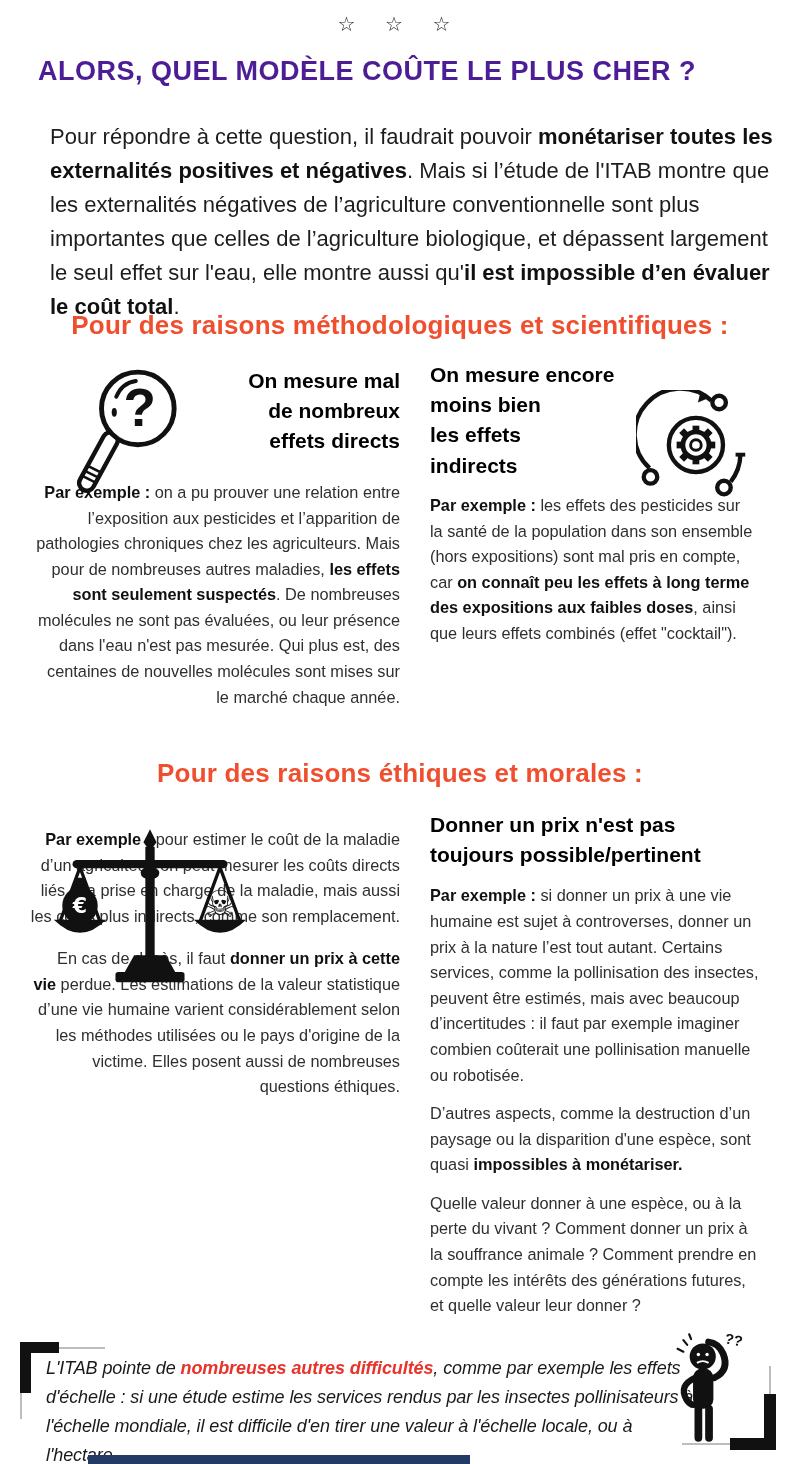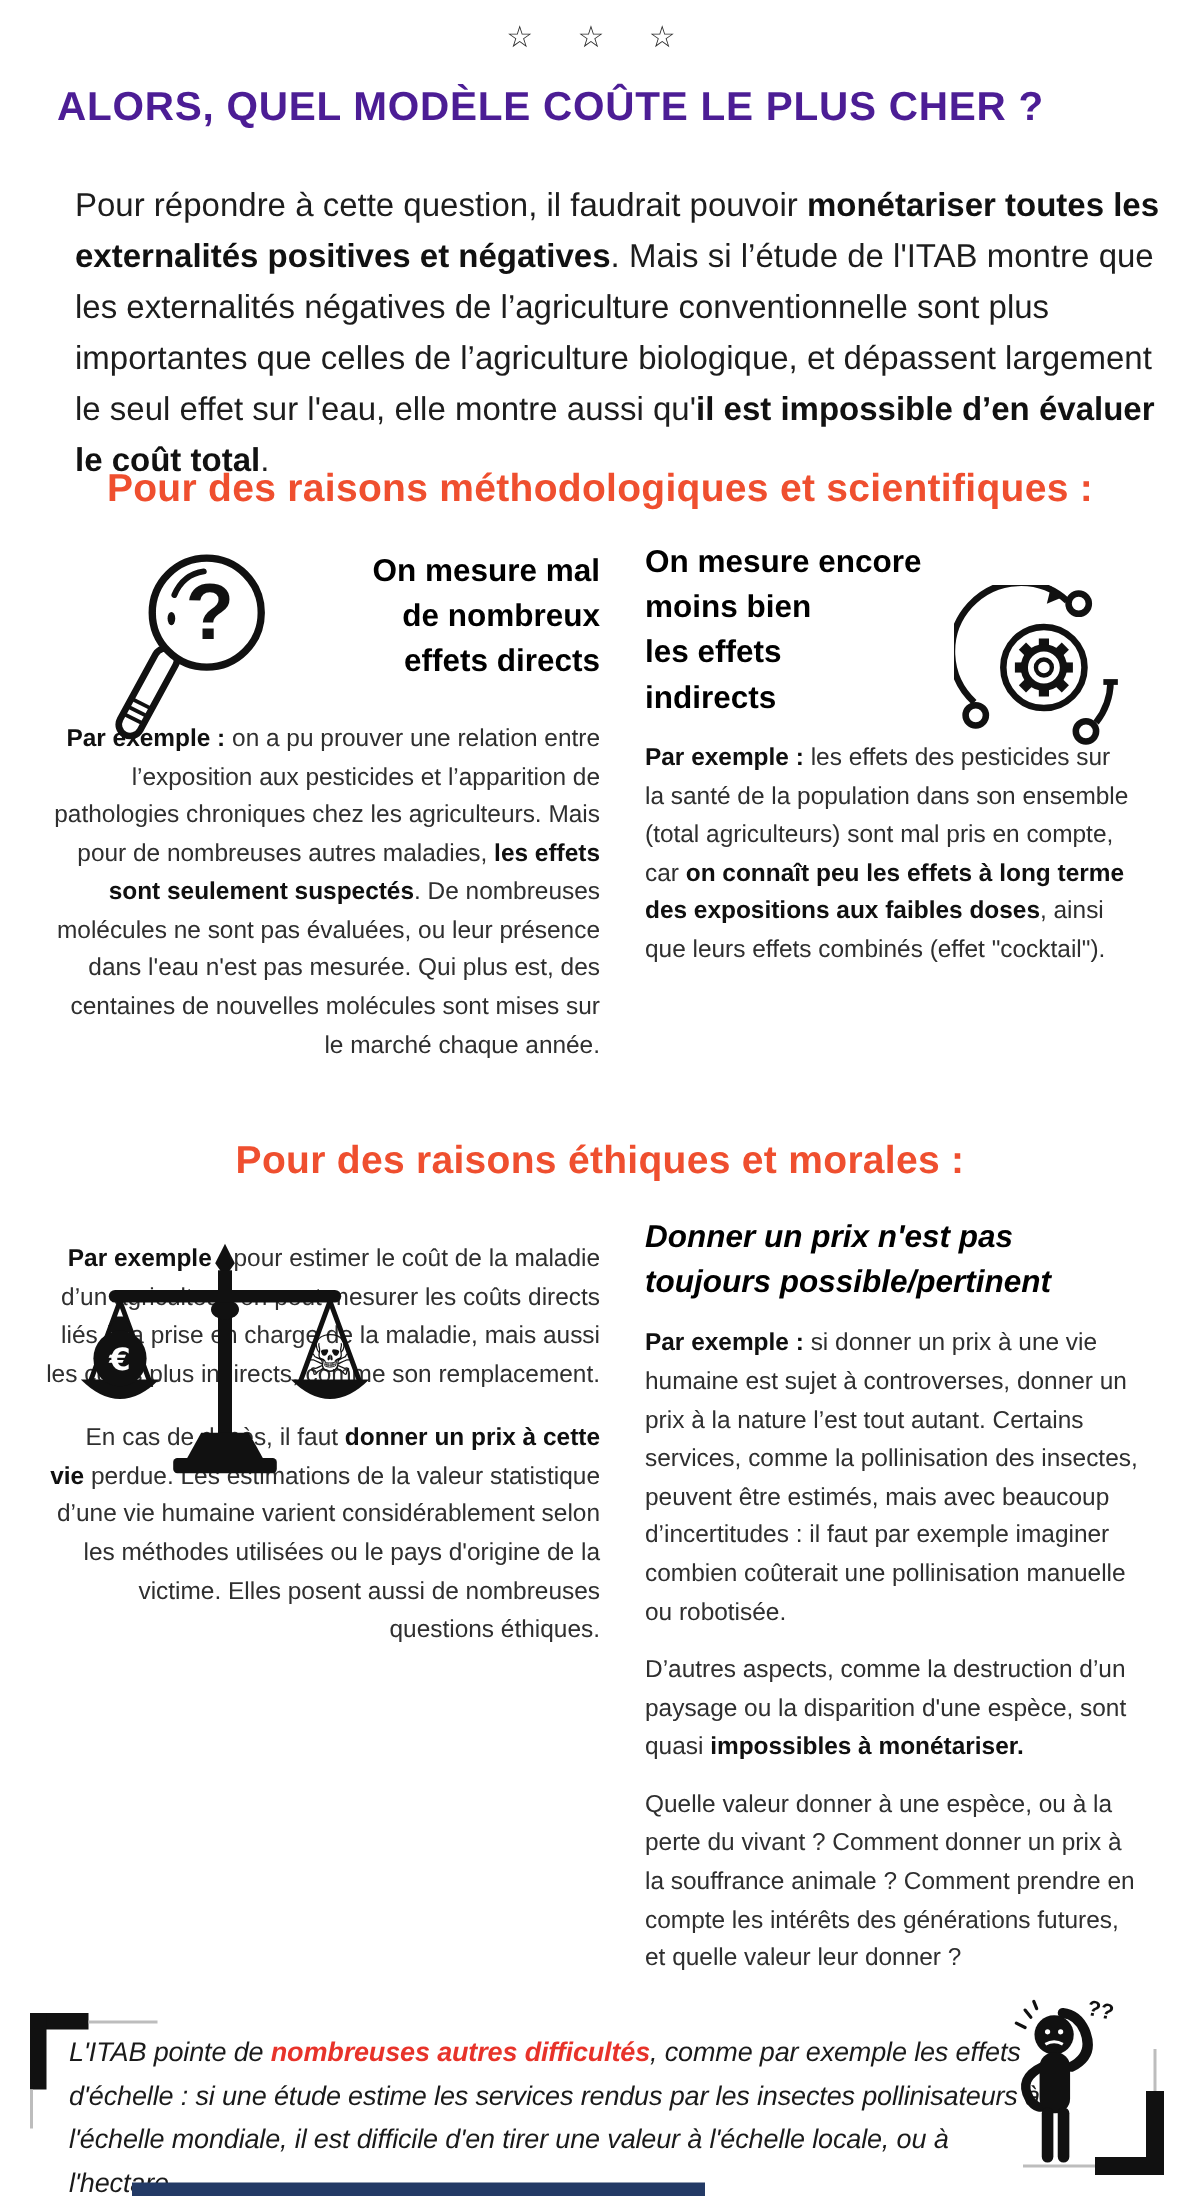--- a/index.html
+++ b/index.html
@@ -50,21 +50,21 @@
   .magnifier-icon{position:absolute;left:45px;top:2px;}
   
   #card-indirect .card-title{width:215px;}
   #card-indirect .body-p{margin-top:12px;width:325px;}
   .orbit-icon{position:absolute;right:18px;top:30px;}
   
   #card-monetis .card-title{margin-left:auto;width:150px;margin-top:6px;}
   #card-monetis .body-p{margin-top:17px;}
   .scales-icon{position:absolute;left:22px;top:14px;}
   
-  #card-price .card-title{width:330px;white-space:pre-line;font-style:italic;}
+  #card-price .card-title{width:330px;white-space:pre-line;}
   #card-price .body-p{margin-top:13px;width:332px;}
 
   
   .footer-note{position:absolute;top:1340px;left:16px;width:768px;height:118px;}
   .note-text{
     position:absolute;left:30px;top:14px;width:648px;margin:0;
     font-style:italic;font-size:18px;line-height:1.62;color:#1a1a1a;letter-spacing:-.1px;
   }
   .note-text strong{font-weight:bold;}
   .bracket-tl{
@@ -148,21 +148,21 @@
               <line x1="71.2" y1="65.2" x2="76.8" y2="70.8"></line>
           </g>
           <circle cx="62" cy="56" r="13.5" fill="#fff" stroke="#111" stroke-width="5"></circle>
           <circle cx="62" cy="56" r="5.5" fill="#fff" stroke="#111" stroke-width="3"></circle>
         </svg>
       </span>
       <h3 class="card-title">On mesure encore
 moins bien
 les effets
 indirects</h3>
-      <p class="body-p"><strong>Par exemple : </strong><span>les effets des pesticides sur la santé de la population dans son ensemble (total agriculteurs) sont mal pris en compte, car </span><strong>on connaît peu les effets à long terme des expositions aux faibles doses</strong><span>, ainsi que leurs effets combinés (effet "cocktail").</span></p>
+      <p class="body-p"><strong>Par exemple : </strong><span>les effets des pesticides sur la santé de la population dans son ensemble (hors expositions) sont mal pris en compte, car </span><strong>on connaît peu les effets à long terme des expositions aux faibles doses</strong><span>, ainsi que leurs effets combinés (effet "cocktail").</span></p>
     </div>
   </div>
 
   <h2 class="section-heading" id="heading-ethic">Pour des raisons éthiques et morales :</h2>
 
   <div class="block" id="block-ethic">
     <div class="col col-l" id="card-monetis">
       <span class="scales-icon">
         <svg width="196" height="168" viewBox="0 0 210 175">
           <path d="M105 3 L112 17 L105 27 L98 17 Z" fill="#111"></path>

